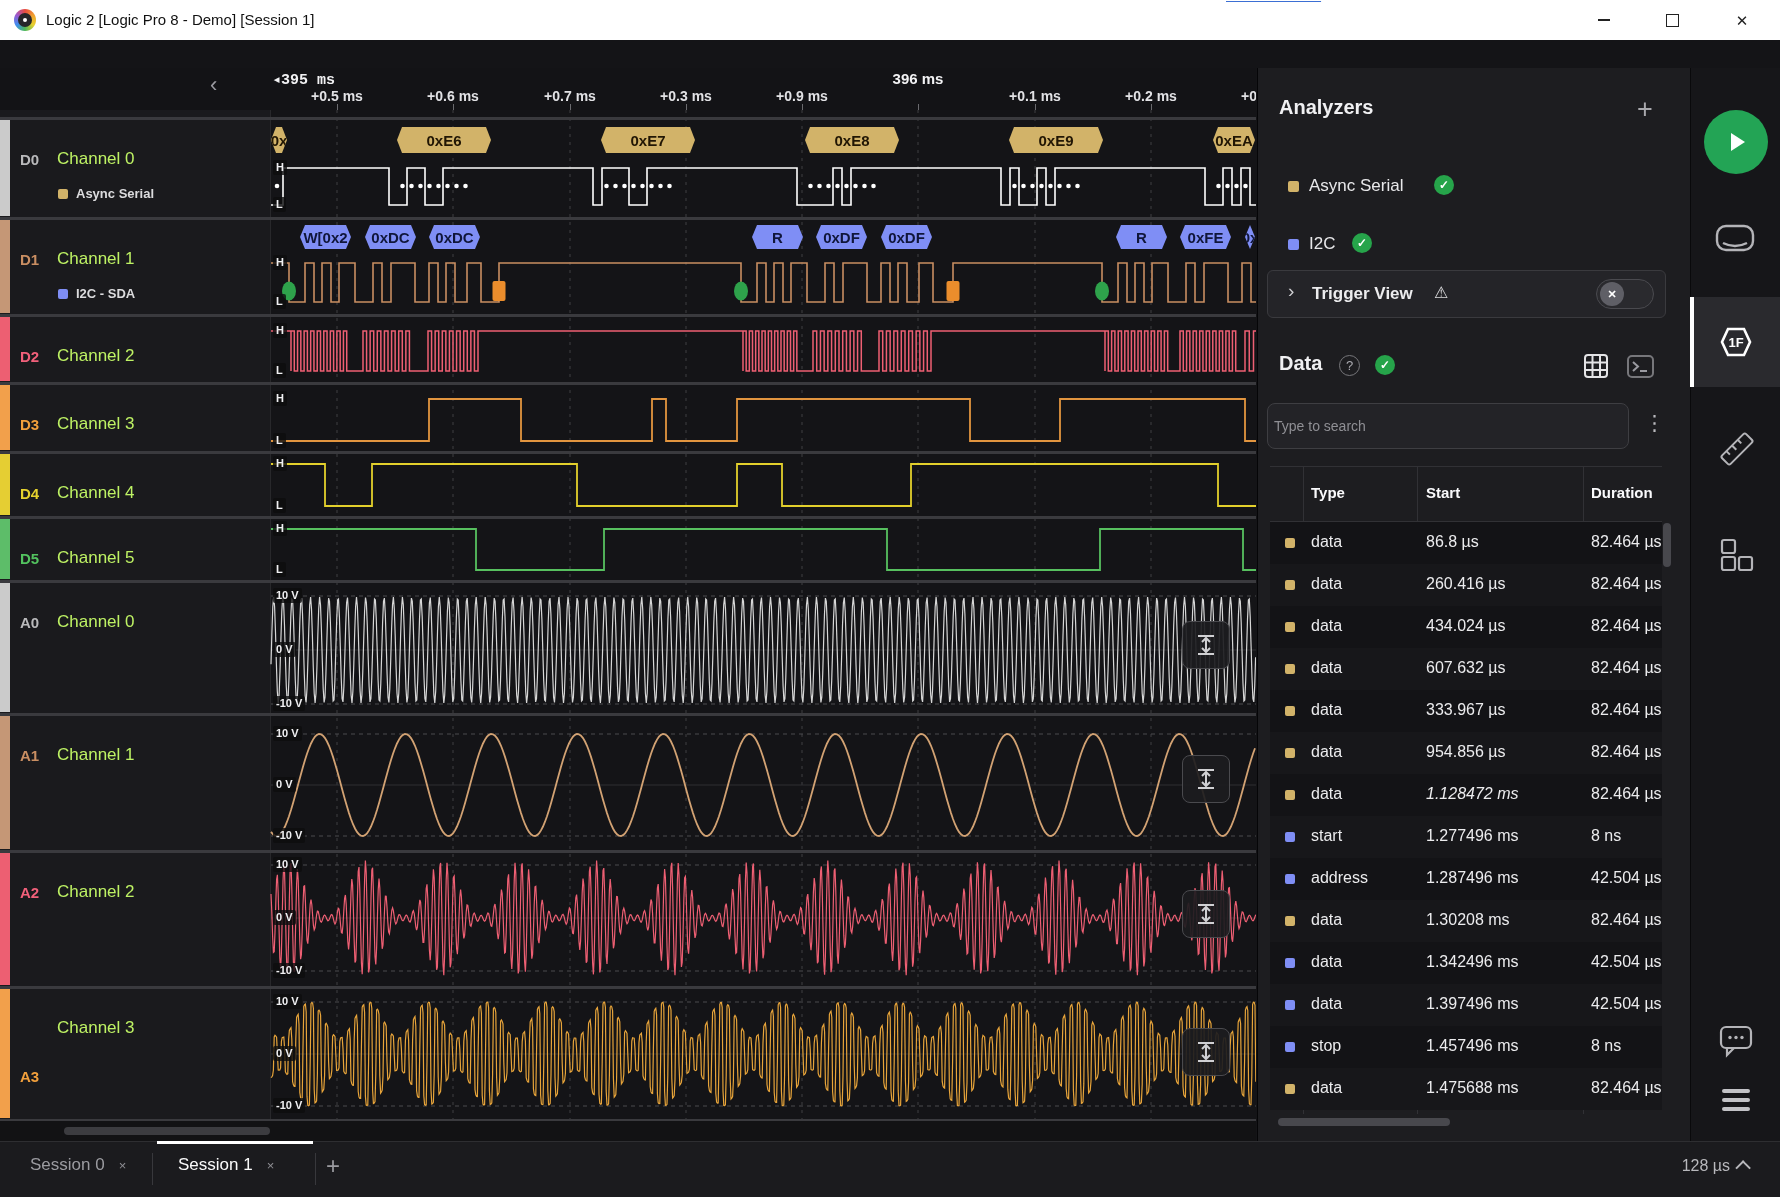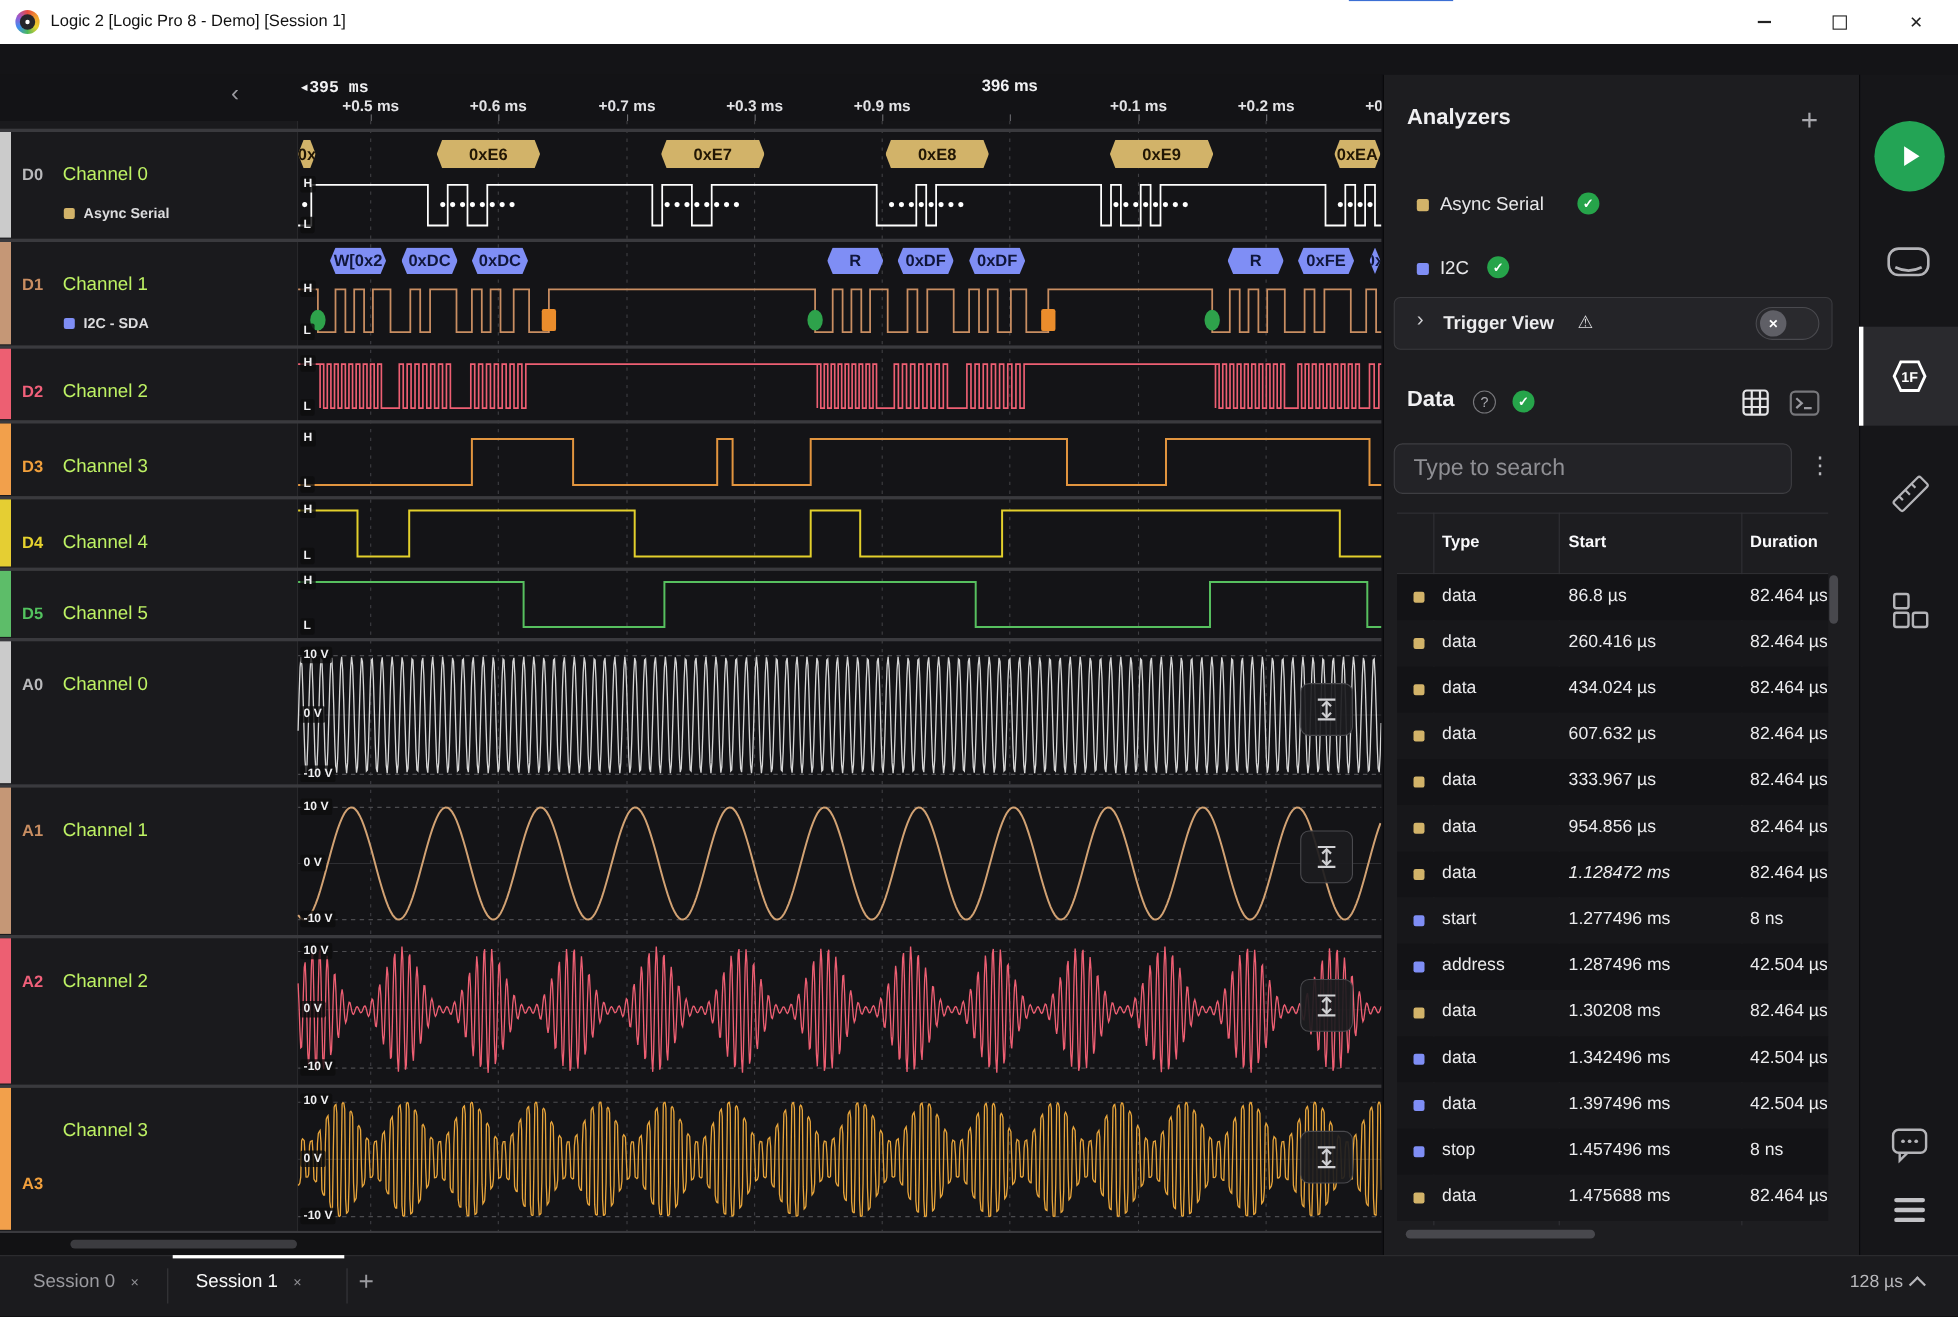--- a/index.html
+++ b/index.html
@@ -60,22 +60,22 @@
   #trigger-card{left:1267px;top:270px;width:399px;height:48px;background:#242428;border:1px solid #3a3a3e;border-radius:6px;box-sizing:border-box;}
   #trigger-chevron{left:1288px;top:281px;font-size:19px;color:#cfcfd2;line-height:1;}
   #trigger-label{left:1312px;top:284px;font-size:17px;font-weight:bold;color:#ececee;}
   #trigger-warning{left:1434px;top:283px;font-size:16px;color:#dcdcde;}
   #trigger-toggle{left:1596px;top:279px;width:58px;height:30px;border-radius:15px;background:#2a2a2e;border:1px solid #4a4a4f;box-sizing:border-box;}
   #trigger-toggle .knob{position:absolute;left:3px;top:2px;width:24px;height:24px;border-radius:50%;background:#5f5f66;
       color:#fff;font-size:11px;font-weight:bold;display:flex;align-items:center;justify-content:center;}
   #data-help{left:1339px;top:355px;width:21px;height:21px;border-radius:50%;border:1.5px solid #77777b;color:#aaaab0;
              font-size:13px;display:flex;align-items:center;justify-content:center;box-sizing:border-box;}
   #search-box{left:1267px;top:403px;width:362px;height:46px;background:#232327;border:1px solid #3e3e42;border-radius:8px;box-sizing:border-box;}
-  #search-box input{position:absolute;left:15px;top:6px;width:320px;height:30px;background:transparent;border:none;outline:none;
-      color:#e8e8ea;font-size:21px;font-family:"Liberation Sans",sans-serif;}
+  #search-box input{position:absolute;left:4px;top:6px;width:320px;height:30px;background:transparent;border:none;outline:none;
+      color:#e8e8ea;font-size:14px;font-family:"Liberation Sans",sans-serif;}
   #search-box input::placeholder{color:#8f8f94;}
   #search-kebab{left:1644px;top:411px;font-size:21px;color:#b9b9bd;}
   .tbl-line{position:absolute;background:#313135;}
   .tbl-head{position:absolute;font-size:15px;font-weight:bold;color:#fafafc;}
   .tbl-row{position:absolute;left:1270px;width:392px;height:42px;}
   .tbl-row .sq{position:absolute;left:15px;top:16px;width:10px;height:10px;border-radius:2px;}
   .tbl-cell{position:absolute;top:11px;font-size:16px;color:#ececee;white-space:nowrap;overflow:hidden;}
   #panel-vscroll{left:1663px;top:523px;width:8px;height:44px;border-radius:4px;background:#48484d;}
   #panel-hscroll{left:1278px;top:1118px;width:172px;height:8px;border-radius:4px;background:#48484d;}
   

